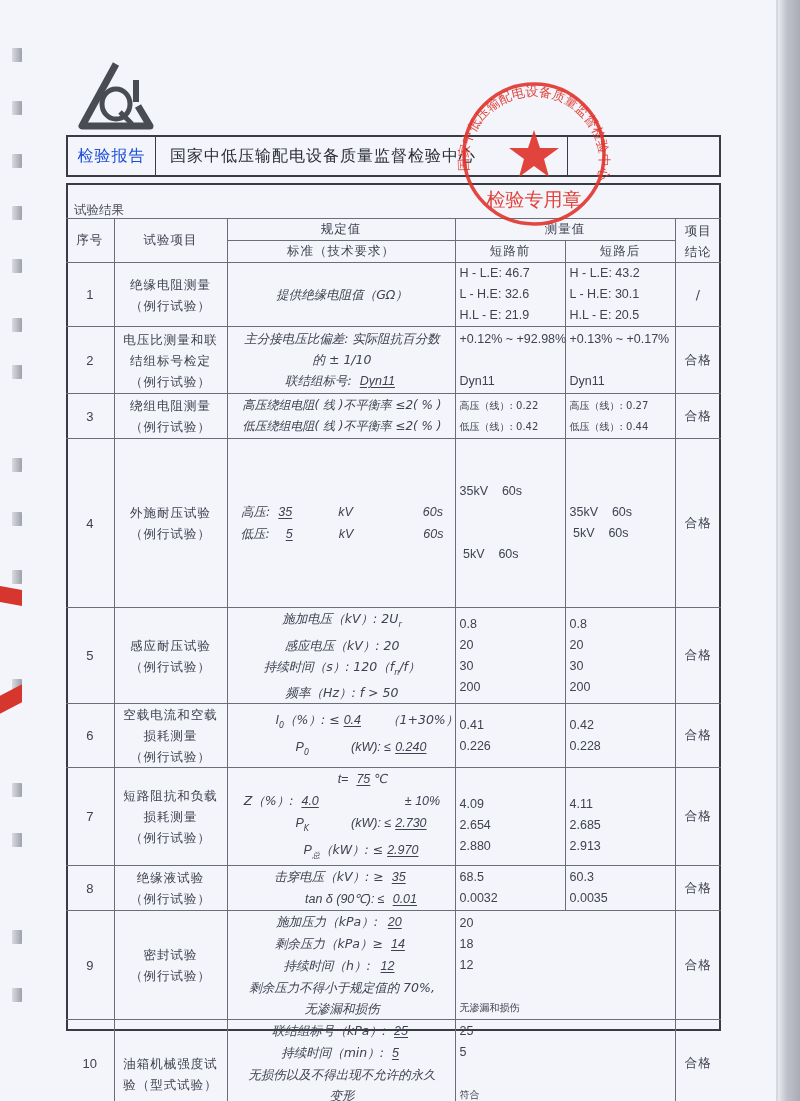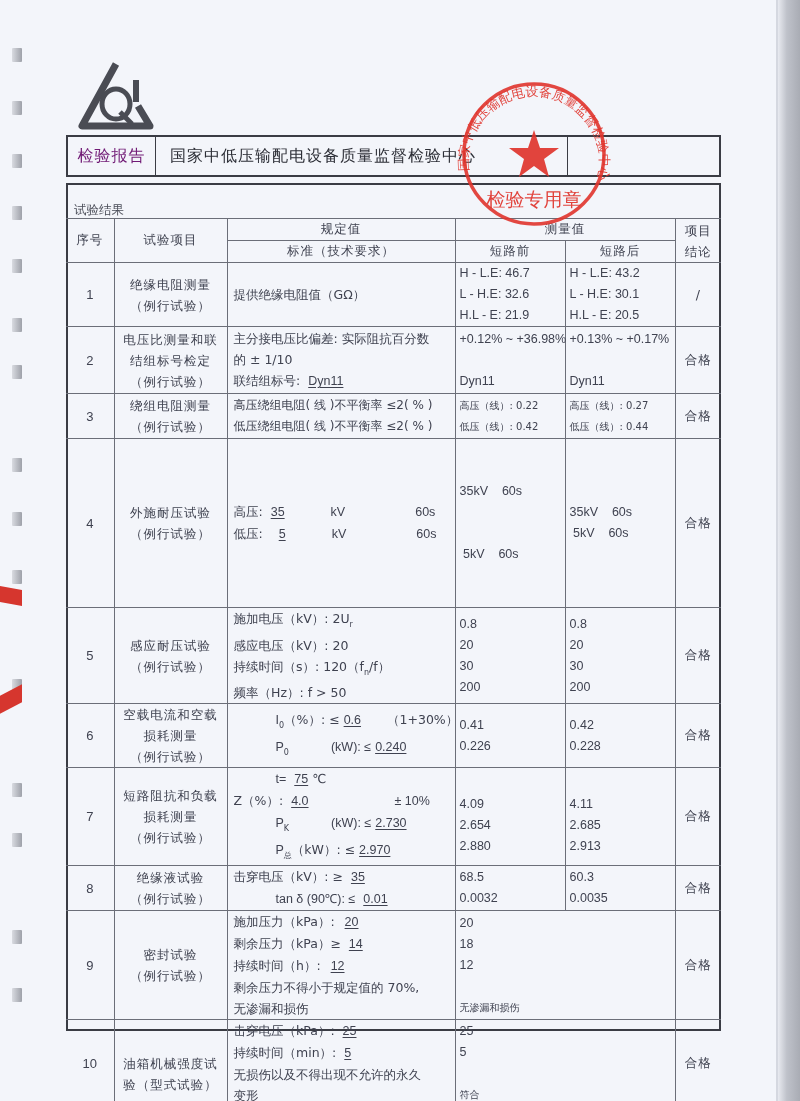--- a/index.html
+++ b/index.html
@@ -14,40 +14,40 @@
   .page-edge-line { position:absolute; right:22px; top:0; width:2px; height:1101px; background:#d5d8e0; }
   .binder-hole { position:absolute; left:12px; width:10px; height:14px;
     background:linear-gradient(90deg,#d9dbe1,#9ea1a9); border-radius:1px; }
   .ribbon { position:absolute; left:0; height:16px; width:22px; background:#d6362e; }
 
   .logo { position:absolute; left:76px; top:60px; width:82px; height:78px; }
 
   .hdr { position:absolute; left:66px; top:135px; width:655px; height:42px;
     border:2px solid #3a3c44; box-sizing:border-box; display:flex; background:transparent; }
   .hdr .c1 { width:87px; border-right:1.5px solid #3a3c44; display:flex; align-items:center; justify-content:center;
-    font-size:16px; letter-spacing:1px; color:#701a75; }
+    font-size:16px; letter-spacing:1px; color:#1d4ed8; }
   .hdr .c2 { width:397px; border-right:1.5px solid #3a3c44; display:flex; align-items:center; padding-left:14px;
     font-size:16px; letter-spacing:1px; color:#2c2e36; }
   .hdr .c3 { flex:1; padding-left:8px; font-family:"Liberation Sans", sans-serif; font-size:14px; color:#2c2e36;
     display:flex; flex-direction:column; justify-content:center; line-height:17px; }
   .hdr .c3 .pg { font-size:13px; letter-spacing:1px; }
   .hdr .c3 .pg b { font-weight:normal; font-size:15px; }
 
   .frame { position:absolute; left:66px; top:183px; width:655px; height:848px;
     border:2px solid #3a3c44; box-sizing:border-box; }
   .section-title { position:absolute; left:74px; top:202px; font-size:12.5px; color:#4a4d58; }
 
   table.res { position:absolute; left:66px; top:218px; width:655px; border-collapse:collapse; table-layout:fixed;
     font-size:12.5px; color:#3f4250; }
   table.res td, table.res th { border:1px solid #6b6e78; padding:0 4px; vertical-align:middle; font-weight:normal; }
   table.res tr > :first-child { border-left:none; }
   table.res tr > :last-child { border-right:none; }
   .col-no { text-align:center; font-family:"Liberation Sans", sans-serif; font-size:13px; }
   .col-item { text-align:center; line-height:21px; letter-spacing:1px; }
-  .col-std { text-align:left; line-height:21px; padding-left:6px !important; }
+  .col-std { text-align:center; line-height:21px; padding-left:6px !important;font-style:italic; }
   .col-m { text-align:left; line-height:21px; font-family:"Liberation Sans", sans-serif; font-size:12.5px; }
   .col-res { text-align:center; letter-spacing:1px; }
   th { text-align:center; letter-spacing:1px; }
   .num { font-family:"Liberation Sans", sans-serif;padding-left:42px; }
   .ul { text-decoration:underline; text-underline-offset:2px; font-family:"Liberation Sans", sans-serif; padding:0 4px; }
   .cjk { font-family:"DejaVu Sans", sans-serif; font-size:10px; }
   .line { display:block; white-space:nowrap; }
   .gap { display:inline-block; width:28px; }
   .sub { font-size:8px; vertical-align:sub; }
 
@@ -148,21 +148,21 @@
       <span class="line">电压比测量和联</span>
       <span class="line">结组标号检定</span>
       <span class="line">（例行试验）</span>
     </td>
     <td class="col-std">
       <span class="line">主分接电压比偏差: 实际阻抗百分数</span>
       <span class="line">的 ± 1/10</span>
       <span class="line"><span>联结组标号:</span> <span class="ul">Dyn11</span></span>
     </td>
     <td class="col-m">
-      <span class="line">+0.12% ~ +36.98%</span>
+      <span class="line">+0.12% ~ +92.98%</span>
       <span class="line" style="height:21px"></span>
       <span class="line">Dyn11</span>
     </td>
     <td class="col-m">
       <span class="line">+0.13% ~ +0.17%</span>
       <span class="line" style="height:21px"></span>
       <span class="line">Dyn11</span>
     </td>
     <td class="col-res">合格</td>
   </tr>
@@ -237,21 +237,21 @@
   </tr>
 
   <tr style="height:64px">
     <td class="col-no">6</td>
     <td class="col-item">
       <span class="line">空载电流和空载</span>
       <span class="line">损耗测量</span>
       <span class="line">（例行试验）</span>
     </td>
     <td class="col-std">
-      <span class="line"><span class="num">I</span><span class="sub">0</span><span>（%）: ≤</span><span class="ul" style="padding:0 18px 0 4px">0.6</span><span style="margin-left:8px">（1+30%）</span></span>
+      <span class="line"><span class="num">I</span><span class="sub">0</span><span>（%）: ≤</span><span class="ul" style="padding:0 18px 0 4px">0.4</span><span style="margin-left:8px">（1+30%）</span></span>
       <span class="line"><span class="num">P</span><span class="sub">0</span><span class="num">(kW): ≤</span><span class="ul">0.240</span></span>
     </td>
     <td class="col-m">
       <span class="line">0.41</span>
       <span class="line">0.226</span>
     </td>
     <td class="col-m">
       <span class="line">0.42</span>
       <span class="line">0.228</span>
     </td>
@@ -328,21 +328,21 @@
     <td class="col-res">合格</td>
   </tr>
 
   <tr style="height:81px">
     <td class="col-no">10</td>
     <td class="col-item" style="padding-top:22px">
       <span class="line">油箱机械强度试</span>
       <span class="line">验（型式试验）</span>
     </td>
     <td class="col-std">
-      <span class="line"><span>击穿电压（kPa）:</span> <span class="ul">25</span></span>
+      <span class="line"><span>联结组标号（kPa）:</span> <span class="ul">25</span></span>
       <span class="line"><span>持续时间（min）:</span> <span class="ul">5</span></span>
       <span class="line">无损伤以及不得出现不允许的永久</span>
       <span class="line">变形</span>
     </td>
     <td class="col-m" colspan="2">
       <span class="line">25</span>
       <span class="line">5</span>
       <span class="line" style="height:21px"></span>
       <span class="line cjk">符合</span>
     </td>

